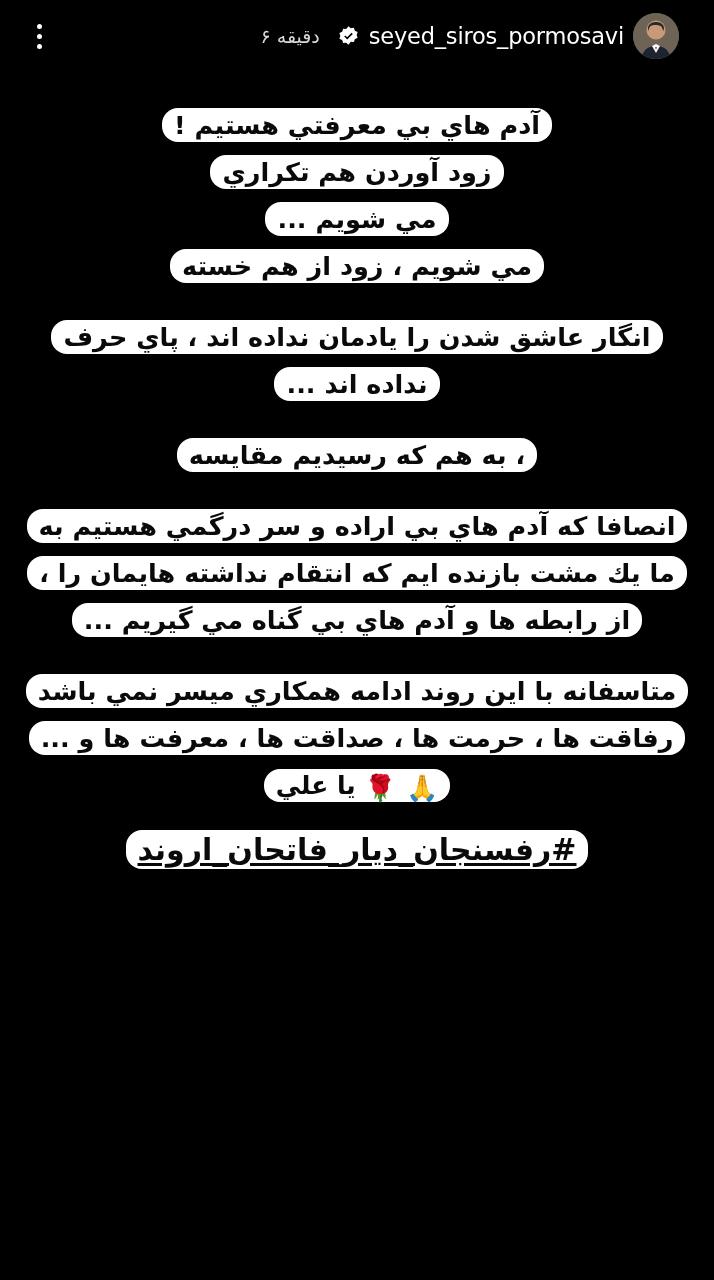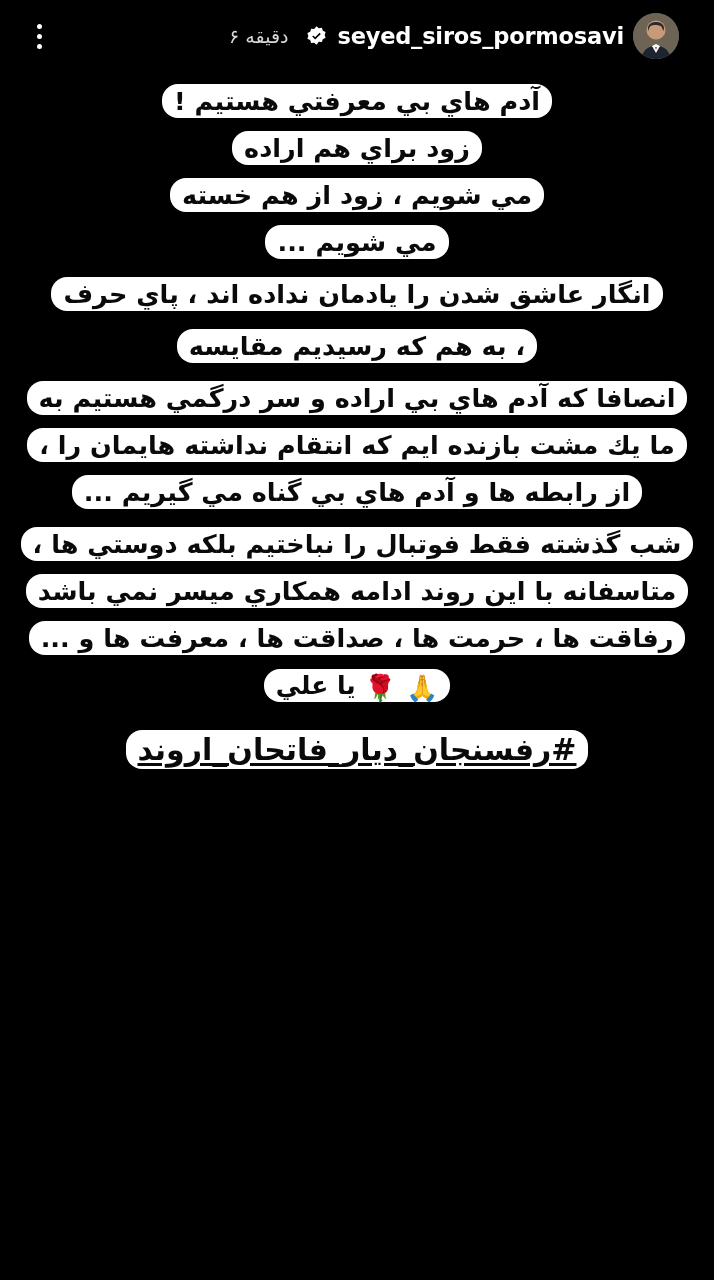--- a/index.html
+++ b/index.html
@@ -62,21 +62,21 @@
   .verified-badge {
     width: 23px;
     height: 23px;
     position: relative;
     flex: 0 0 auto;
   }
   .verified-badge svg { display: block; }
   .username {
     color: #ffffff;
     font-size: 22.5px;
-    font-weight: bold;
+    font-weight: normal;
     letter-spacing: -0.2px;
     white-space: nowrap;
     font-family: "DejaVu Sans", sans-serif;
   }
   .avatar {
     width: 46px;
     height: 46px;
     border-radius: 50%;
     overflow: hidden;
     background: #3c4654;
@@ -107,21 +107,21 @@
     font-family: "DejaVu Sans", "Liberation Sans", sans-serif;
     font-size: 25.5px;
     font-weight: bold;
     line-height: 47px;
     padding: 2px 12px;
     border-radius: 16px;
     box-decoration-break: clone;
     -webkit-box-decoration-break: clone;
     letter-spacing: -0.3px;
   }
-  .para { margin-bottom: 5px; }
+  .para { margin-bottom: 5px; margin-top: 24px; }
   .line.emoji-line {
     font-size: 25px;
     text-align: right;
   }
   .line.hashtag {
     text-decoration: underline;
     text-underline-offset: 3px;
     font-size: 30px;
   }
   .emoji { font-size: 26px; vertical-align: -3px; }
@@ -159,41 +159,41 @@
         <path d="M22 34.5l1 2 1-2-1-.6z" fill="#8b2020"></path>
       </svg>
     </div>
   </div>
 </div>
 
 <div class="story-text">
 
   <div class="para">
     <div class="line-wrap"><span class="line">آدم هاي بي معرفتي هستيم !</span></div>
-    <div class="line-wrap"><span class="line">زود براي هم اراده</span></div>
+    <div class="line-wrap"><span class="line">زود آوردن هم تكراري</span></div>
+    <div class="line-wrap"><span class="line">مي شويم ...</span></div>
     <div class="line-wrap"><span class="line">مي شويم ، زود از هم خسته</span></div>
-    <div class="line-wrap"><span class="line">مي شويم ...</span></div>
   </div>
 
   <div class="para">
     <div class="line-wrap"><span class="line">انگار عاشق شدن را يادمان نداده اند ، پاي حرف</span></div>
+    <div class="line-wrap"><span class="line">نداده اند ...</span></div>
   </div>
 
   <div class="para">
     <div class="line-wrap"><span class="line">، به هم كه رسيديم مقايسه</span></div>
   </div>
 
   <div class="para">
     <div class="line-wrap"><span class="line">انصافا كه آدم هاي بي اراده و سر درگمي هستيم به</span></div>
     <div class="line-wrap"><span class="line">ما يك مشت بازنده ايم كه انتقام نداشته هايمان را ،</span></div>
     <div class="line-wrap"><span class="line">از رابطه ها و آدم هاي بي گناه مي گيريم ...</span></div>
   </div>
 
   <div class="para">
-    <div class="line-wrap"><span class="line">شب گذشته فقط فوتبال را نباختیم بلكه دوستي ها ،</span></div>
     <div class="line-wrap"><span class="line">متاسفانه با اين روند ادامه همكاري ميسر نمي باشد</span></div>
     <div class="line-wrap"><span class="line">رفاقت ها ، حرمت ها ، صداقت ها ، معرفت ها و ...</span></div>
     <div class="line-wrap"><span class="line emoji-line"><span class="emoji">🙏 🌹</span> <span>يا علي</span></span></div>
   </div>
 
   <div class="line-wrap" style="margin-top:14px">
     <span class="line hashtag">#رفسنجان_ديار_فاتحان_اروند</span>
   </div>
 </div>
 

